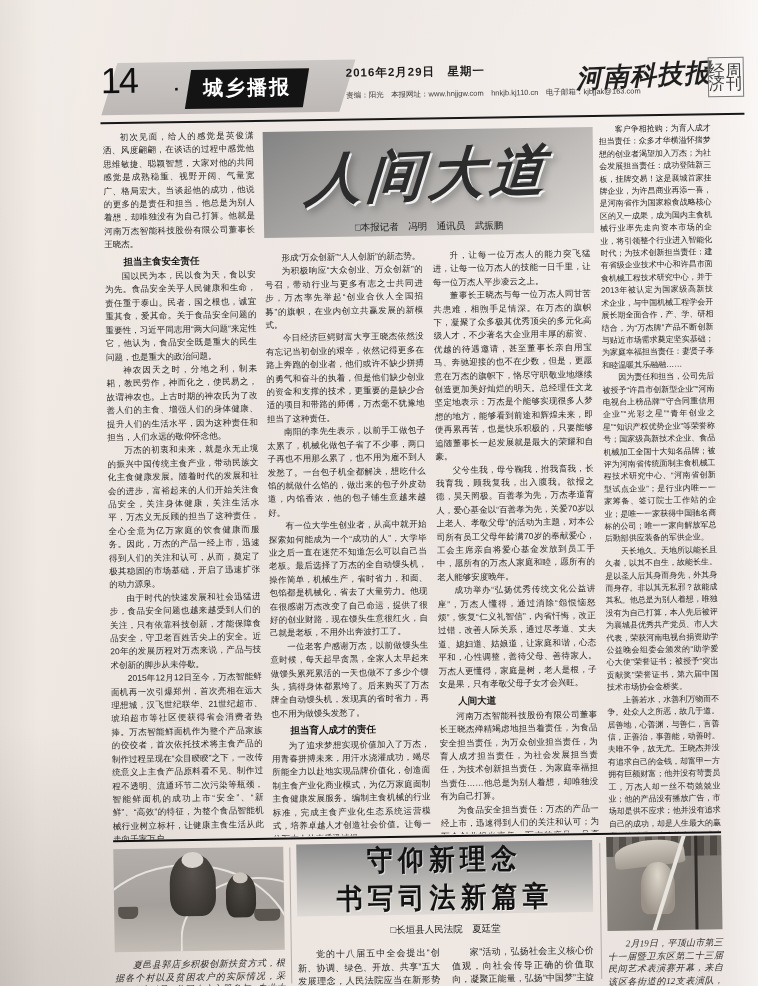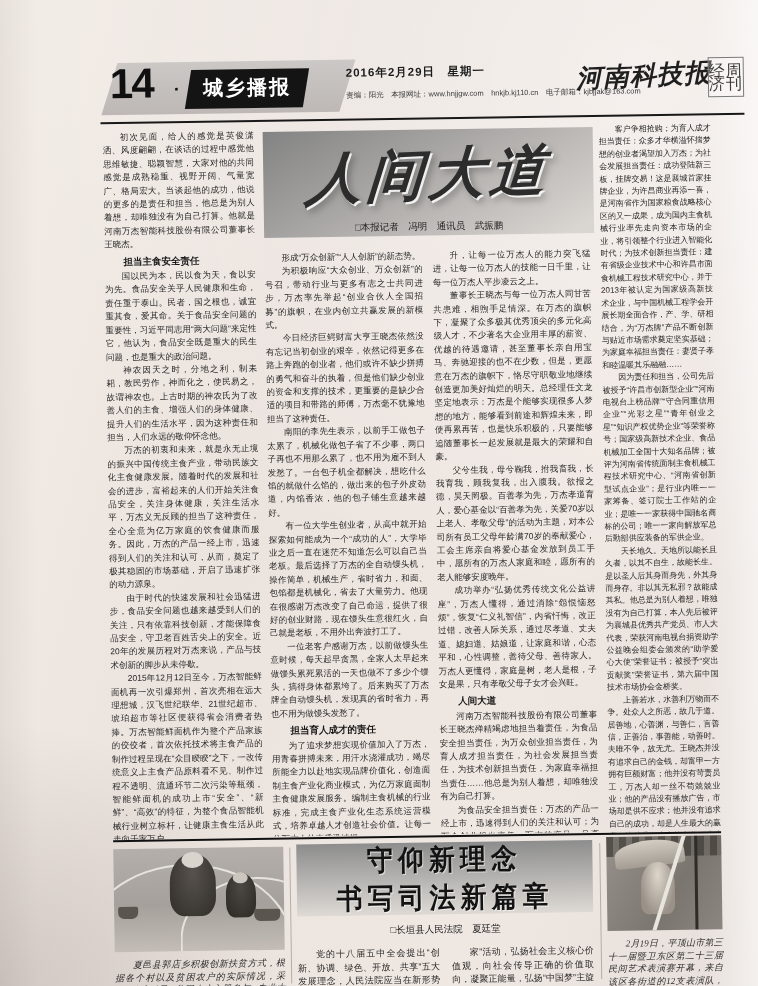--- a/index.html
+++ b/index.html
@@ -8,21 +8,21 @@
   .paper::before{content:'';position:absolute;inset:0;pointer-events:none;background:
     radial-gradient(140% 90% at 85% 8%, rgba(255,255,255,.38), transparent 60%),
     radial-gradient(55% 38% at 0% 100%, rgba(105,95,90,.22), transparent 70%),
     linear-gradient(to right, rgba(120,110,105,.10), transparent 5%, transparent 93%, rgba(255,255,255,.55));}
   .content{position:absolute;inset:0;transform:rotate(-.85deg);transform-origin:52% 50%;
     font-family:"Liberation Sans",sans-serif;color:#282828;}
 
   
   .band{position:absolute;left:107px;top:59px;width:238px;height:52px;
     background:linear-gradient(#ccc8c6,#bdb8b5);transform:skewX(-18deg);transform-origin:bottom left;}
-  .pagenum{position:absolute;left:116px;top:56px;font-size:42px;font-weight:bold;letter-spacing:-2px;color:#101010;}
+  .pagenum{position:absolute;left:107px;top:56px;font-size:36px;font-weight:normal;letter-spacing:-2px;color:#101010;}
   .pgdot{position:absolute;left:180px;top:76px;font-size:18px;font-weight:bold;color:#101010;}
   .section-badge{position:absolute;left:194px;top:67px;padding:5px 15px 7px;background:#141414;color:#fff;
     font-size:20px;font-weight:bold;letter-spacing:2px;transform:skewX(-10deg);}
   .section-badge>span{display:inline-block;transform:skewX(10deg);}
   .hdr-date{position:absolute;left:352px;top:65px;font-size:11.5px;font-weight:bold;letter-spacing:1px;color:#1c1c1c;}
   .hdr-meta{position:absolute;left:352px;top:90px;font-size:7.5px;color:#3a3a3a;}
   .masthead{position:absolute;left:582px;top:62px;font-family:"DejaVu Serif",serif;font-style:italic;font-weight:bold;
     font-size:26px;color:#1f1f1f;transform:rotate(-2deg);white-space:nowrap;letter-spacing:1px;}
   .supp{position:absolute;left:714px;top:62px;width:34px;height:38px;border:1px solid #7a7a7a;color:#3d3d3d;
     font-size:16px;line-height:13px;display:flex;align-items:center;justify-content:center;

